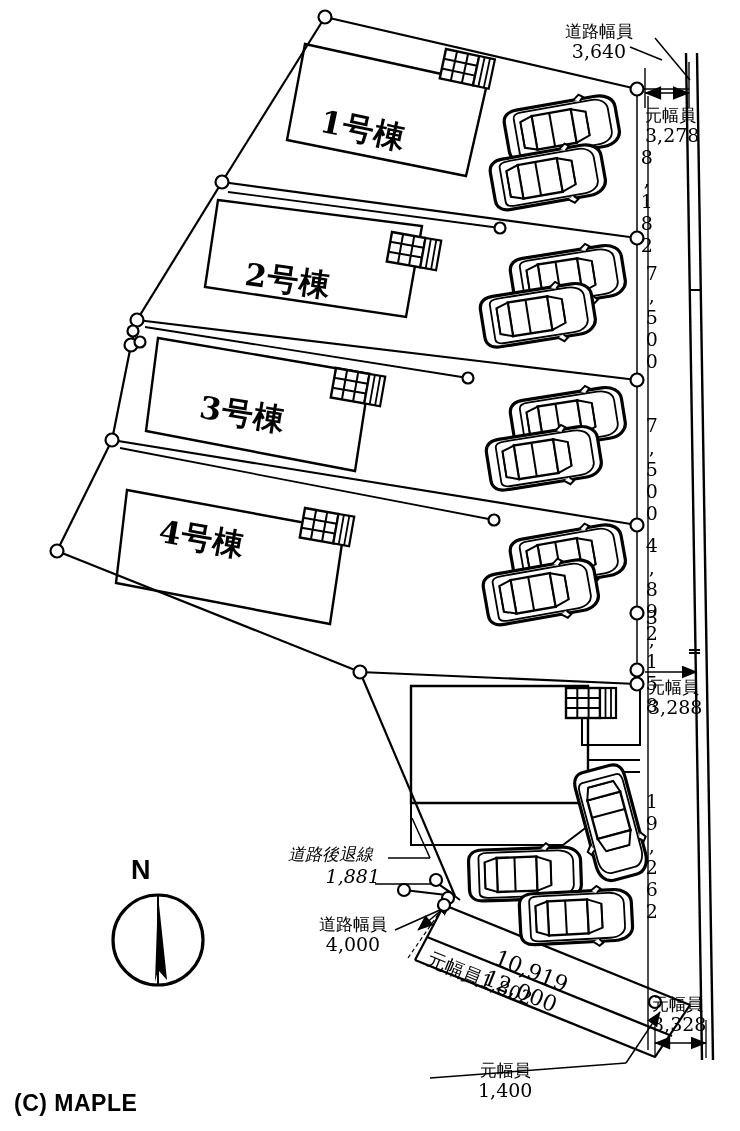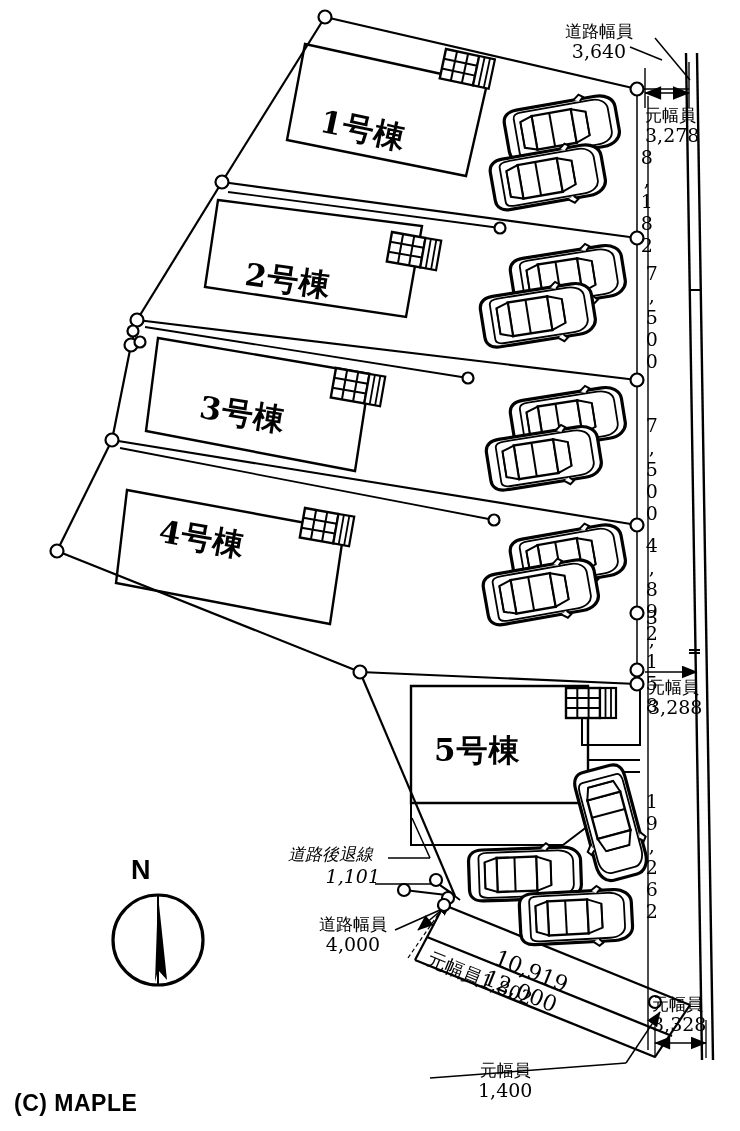--- a/index.html
+++ b/index.html
@@ -255,21 +255,20 @@
     <path d="M 0 -45 L 9 40 L 0 30 Z" fill="#000000"></path>
     <path d="M 0 -45 L -3 42 L 0 30 Z" fill="#000000"></path>
     <line x1="0" y1="-45" x2="0" y2="45" stroke="#000" stroke-width="2"></line>
   </g>
 </svg>
 
 <div class="lbl bldg-label" style="left:325px;top:101px;transform:rotate(12deg);transform-origin:left top;">1号棟</div>
 <div class="lbl bldg-label" style="left:248px;top:254px;transform:rotate(8deg);transform-origin:left top;">2号棟</div>
 <div class="lbl bldg-label" style="left:203px;top:387px;transform:rotate(9deg);transform-origin:left top;">3号棟</div>
 <div class="lbl bldg-label" style="left:163px;top:511px;transform:rotate(10deg);transform-origin:left top;">4号棟</div>
-<div class="lbl bldg-label" style="left:434px;top:730px;">5号棟</div>
 
 <div class="lbl" style="left:565px;top:22px;">
   <div class="dim-jp">道路幅員</div>
   <div class="dim-num">3,640</div>
 </div>
 
 <div class="lbl" style="left:645px;top:106px;">
   <div class="dim-jp" style="text-align:left;">元幅員</div>
   <div class="dim-num" style="text-align:left;">3,278</div>
 </div>
@@ -281,21 +280,21 @@
 <div class="lbl dim-num vert" style="left:641px;top:606px;">3,158</div>
 <div class="lbl dim-num vert" style="left:641px;top:790px;">19,262</div>
 
 <div class="lbl" style="left:648px;top:678px;">
   <div class="dim-jp" style="text-align:left;">元幅員</div>
   <div class="dim-num" style="text-align:left;">3,288</div>
 </div>
 
 <div class="lbl" style="left:288px;top:845px;font-style:italic;">
   <div class="dim-jp" style="text-align:left;">道路後退線</div>
-  <div class="dim-num" style="text-align:right;width:92px;margin-top:2px;">1,101</div>
+  <div class="dim-num" style="text-align:right;width:92px;margin-top:2px;">1,881</div>
 </div>
 
 <div class="lbl" style="left:319px;top:915px;">
   <div class="dim-jp">道路幅員</div>
   <div class="dim-num">4,000</div>
 </div>
 
 <div class="lbl dim-num rot-dim" style="left:500px;top:946px;transform:rotate(22deg);font-size:22px;">10,919</div>
 <div class="lbl dim-num rot-dim" style="left:489px;top:966px;transform:rotate(22deg);font-size:22px;">12,000</div>
 <div class="lbl dim-num rot-dim" style="left:432px;top:948px;transform:rotate(22deg);font-size:19px;">元幅員1,802</div>

